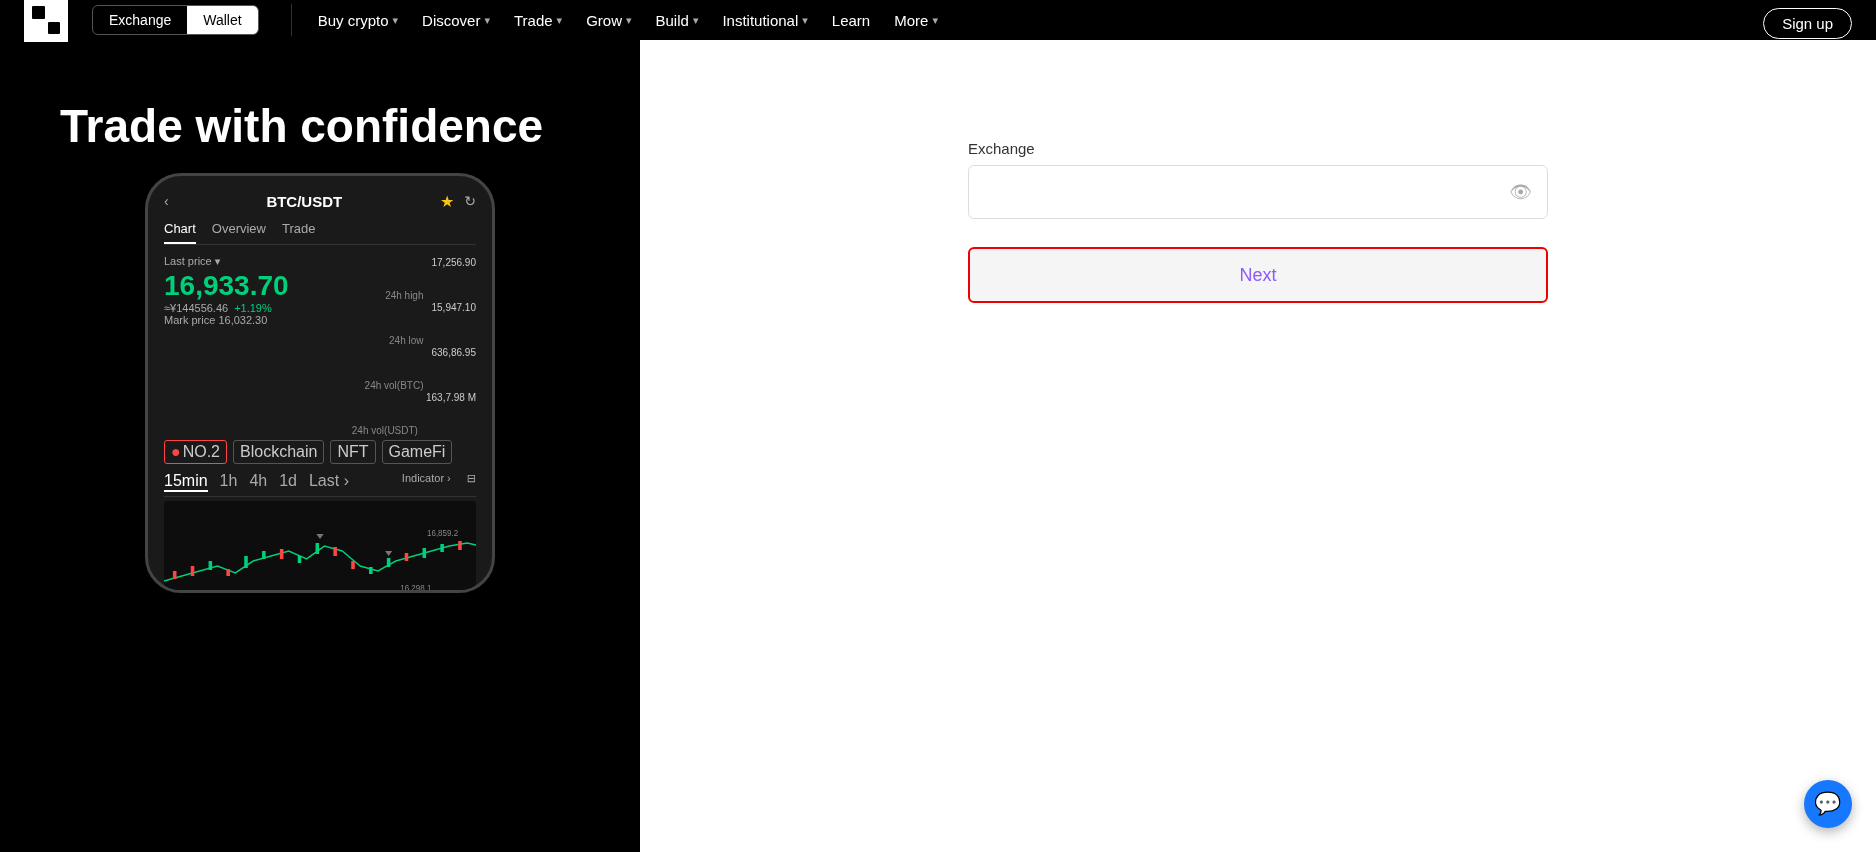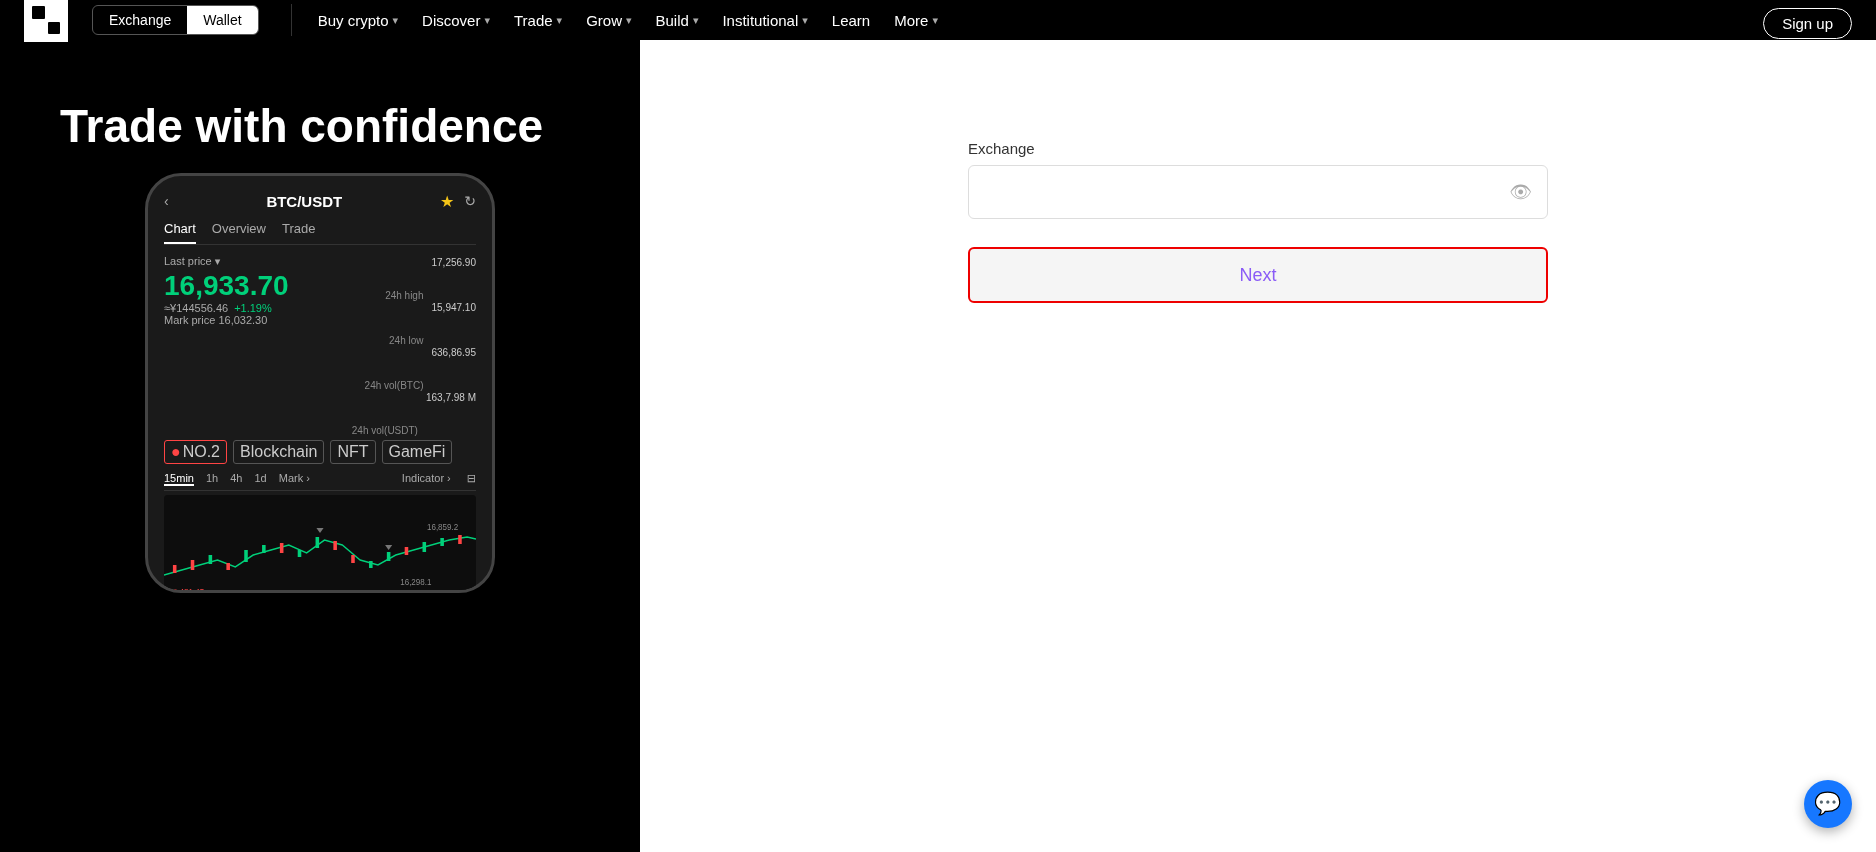--- a/index.html
+++ b/index.html
@@ -125,21 +125,21 @@
     .price-change { color: #00d07a; font-size: 11px; }
     .stat-label { color: #888; font-size: 10px; margin-top: 33px; }
     .stat-val { color: #ccc; font-size: 10px; }
 
     .tag-row { display: flex; gap: 6px; margin-top: 4px; flex-wrap: wrap; }
     .tag { border: 1px solid #555; color: #ccc; font-size: 16px; padding: 2px 6px; border-radius: 3px; }
     .tag-red { border-color: #f44; }
     .tag-dot { color: #f44; margin-right: 2px; }
 
     .time-row { display: flex; gap: 12px; margin-top: 8px; border-bottom: 1px solid #333; padding-bottom: 4px; }
-    .time-btn { color: #aaa; font-size: 11px; }
+    .time-btn { color: #aaa; font-size: 16px; }
     .time-btn.active { color: #fff; border-bottom: 2px solid #fff; }
     .indicator-btn { color: #aaa; font-size: 11px; margin-left: auto; }
 
     
     .chart-area {
       height: 110px; background: #111; border-radius: 4px; margin-top: 4px;
       position: relative; overflow: hidden;
     }
     .chart-svg { width: 100%; height: 100%; }
 
@@ -315,21 +315,21 @@
           <span class="tag">Blockchain</span>
           <span class="tag">NFT</span>
           <span class="tag">GameFi</span>
         </div>
 
         <div class="time-row">
           <span class="time-btn active">15min</span>
           <span class="time-btn">1h</span>
           <span class="time-btn">4h</span>
           <span class="time-btn">1d</span>
-          <span class="time-btn">Mark ›</span>
+          <span class="time-btn">Last ›</span>
           <span class="indicator-btn">Indicator ›</span>
           <span style="color:#aaa; font-size:11px; margin-left:4px;">⊟</span>
         </div>
 
         <div class="chart-area">
           <svg class="chart-svg" viewBox="0 0 350 110" preserveAspectRatio="none">
 
             <rect x="0" y="0" width="350" height="110" fill="#0d0d0d"></rect>
 
             <polyline points="0,80 20,75 40,70 60,65 80,72 100,60 120,55 140,50 160,58 180,45 200,50 220,65 240,70 260,60 280,55 300,50 320,45 340,42 350,44" fill="none" stroke="#00d07a" stroke-width="1.5"></polyline>

